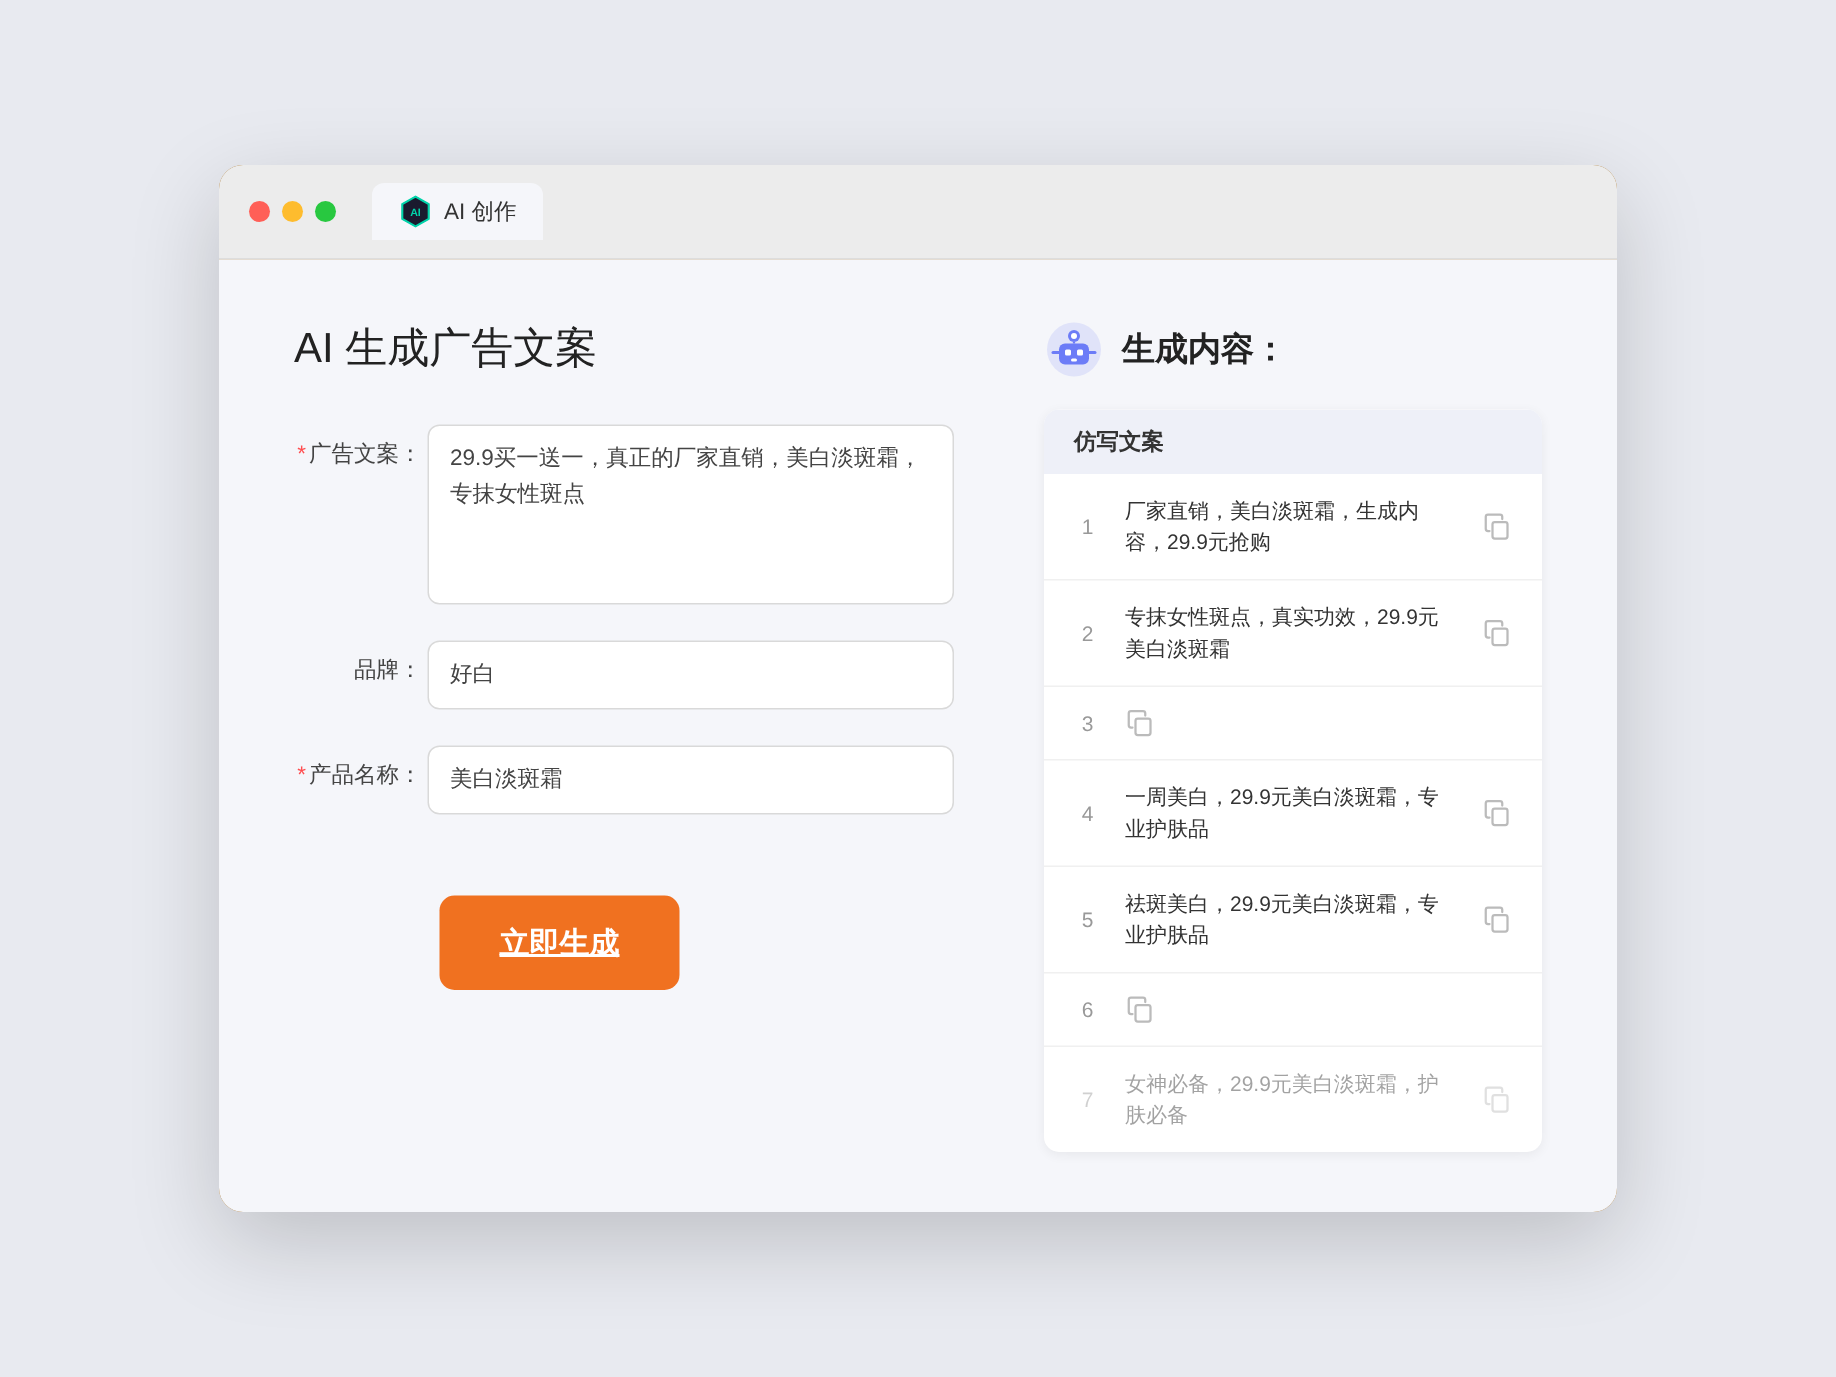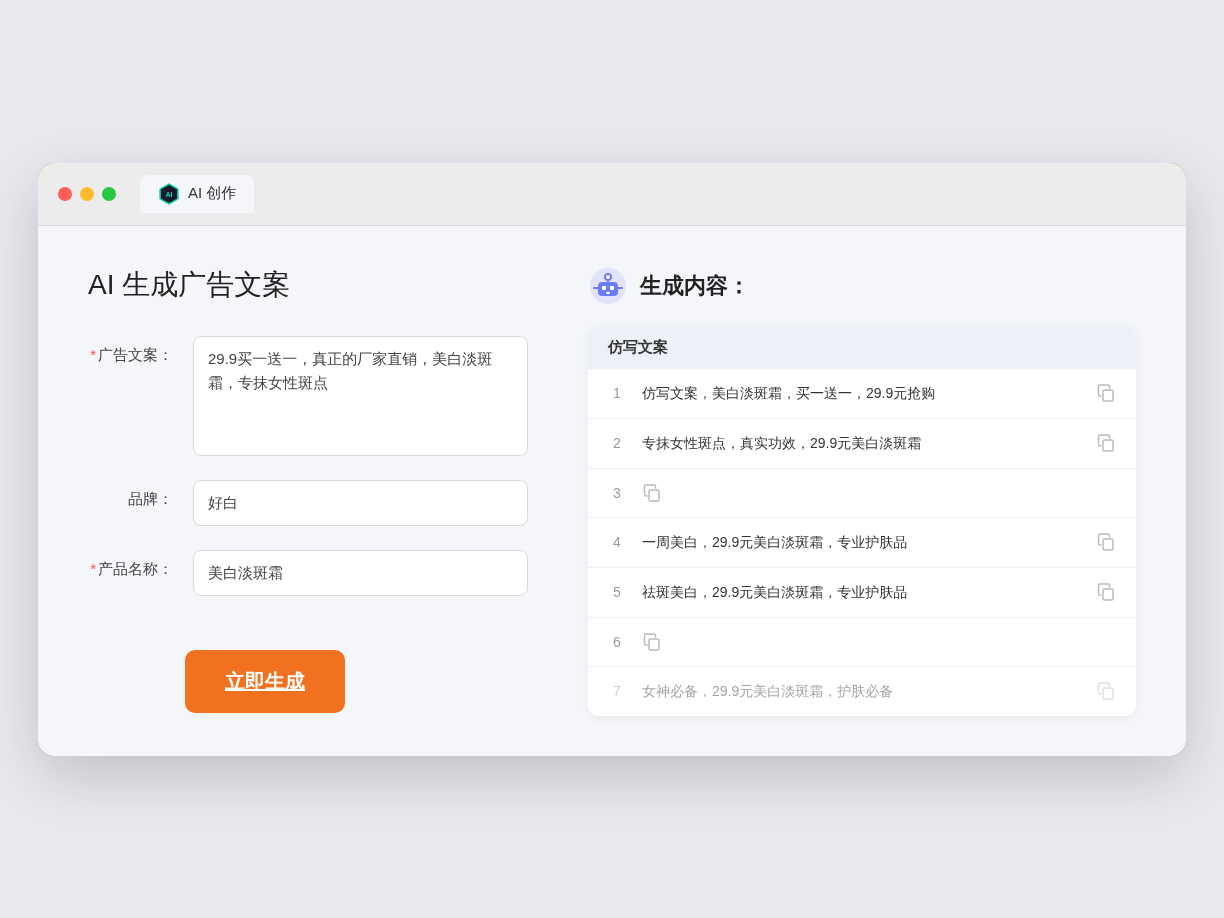--- a/index.html
+++ b/index.html
@@ -6,21 +6,21 @@
     body {
       background: #e8eaf0;
       display: flex;
       align-items: center;
       justify-content: center;
       min-height: 100vh;
       font-family: -apple-system, 'PingFang SC', 'Microsoft YaHei', sans-serif;
     }
 
     .browser-window {
-      width: 1148px;
+      width: 932px;
       background: #a16207;
       border-radius: 16px;
       box-shadow: 0 20px 60px rgba(0,0,0,0.18);
       overflow: hidden;
     }
 
     .browser-titlebar {
       background: #ececec;
       padding: 12px 20px;
       display: flex;
@@ -84,21 +84,21 @@
       font-size: 28px;
       font-weight: 400;
       color: #222;
       margin-bottom: 32px;
     }
 
     .form-row {
       display: flex;
       align-items: flex-start;
       margin-bottom: 24px;
-      gap: 20px;
+      gap: 4px;
     }
 
     .form-label {
       font-size: 15px;
       color: #444;
       min-width: 85px;
       text-align: right;
       padding-top: 10px;
       white-space: nowrap;
     }
@@ -283,21 +283,21 @@
           <h2 class="result-title">生成内容：</h2>
         </div>
 
         <div class="result-table">
           <div class="table-header">仿写文案</div>
 
           <div id="result-rows-container">
 
           <div class="result-row">
       <span class="row-number">1</span>
-      <span class="row-text">仿写文案，美白淡斑霜，买一送一，29.9元抢购</span>
+      <span class="row-text">厂家直销，美白淡斑霜，生成内容，29.9元抢购</span>
       <svg class="copy-icon" viewBox="0 0 20 20" fill="none" xmlns="http://www.w3.org/2000/svg">
         <rect x="7" y="7" width="10" height="11" rx="1.5" stroke="currentColor" stroke-width="1.5" fill="none"></rect>
         <path d="M5 13H4a1.5 1.5 0 01-1.5-1.5v-8A1.5 1.5 0 014 2h8a1.5 1.5 0 011.5 1.5V5" stroke="currentColor" stroke-width="1.5" stroke-linecap="round" fill="none"></path>
       </svg>
     </div>
               <div class="result-row">
       <span class="row-number">2</span>
       <span class="row-text">专抹女性斑点，真实功效，29.9元美白淡斑霜</span>
       <svg class="copy-icon" viewBox="0 0 20 20" fill="none" xmlns="http://www.w3.org/2000/svg">
         <rect x="7" y="7" width="10" height="11" rx="1.5" stroke="currentColor" stroke-width="1.5" fill="none"></rect>

